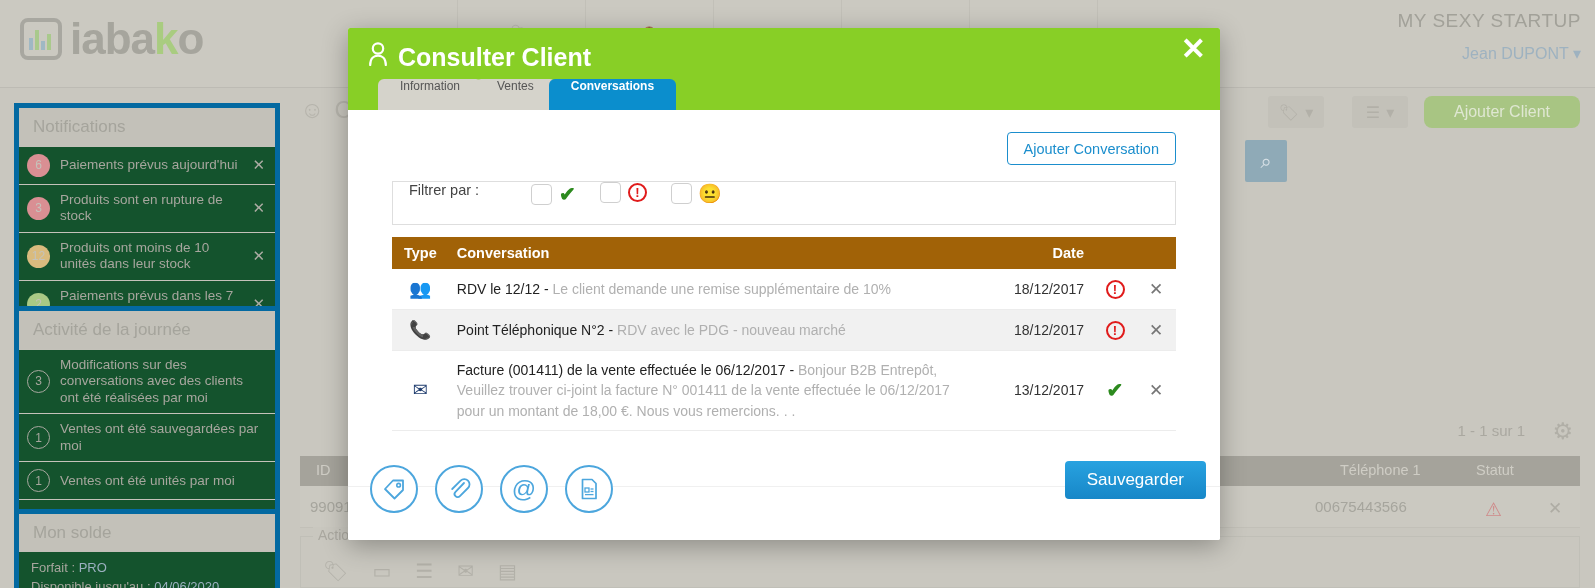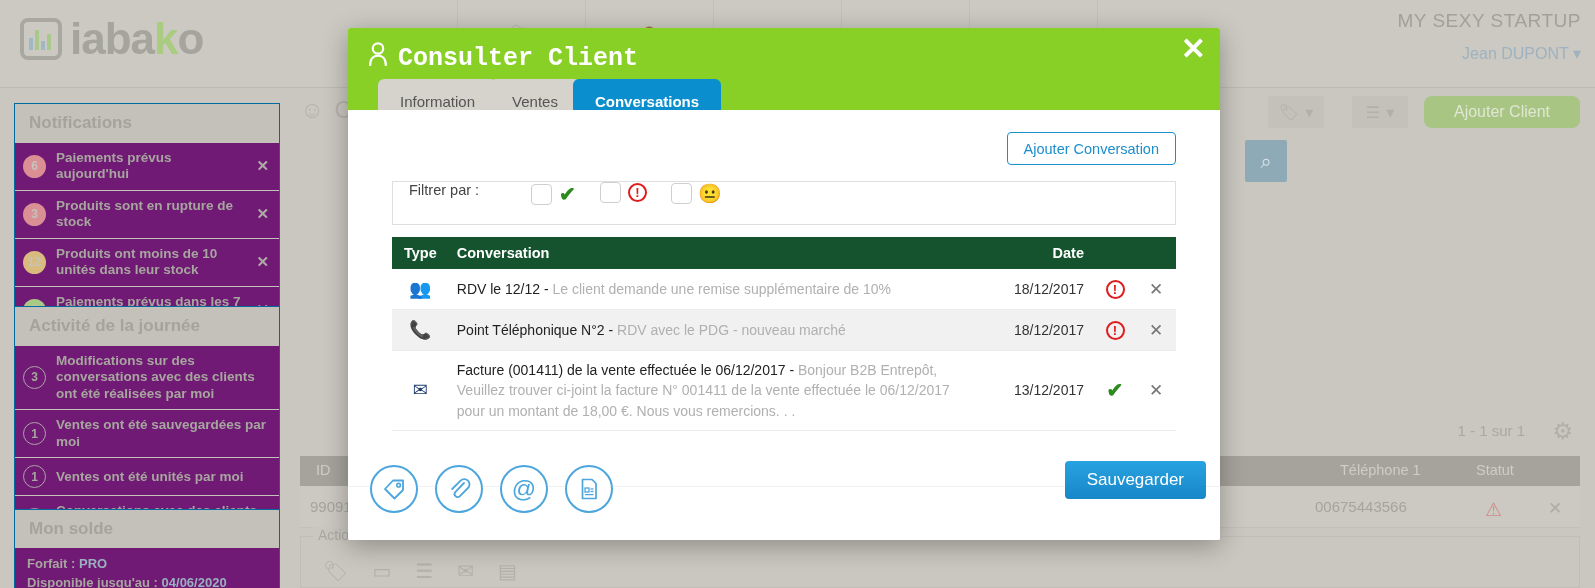--- a/index.html
+++ b/index.html
@@ -58,21 +58,21 @@
     color:#a2a199; font-size:19px; letter-spacing:.5px;
   }
   #bg .user {
     position:absolute; right:14px; top:44px; text-align:right;
     color:#9eb2c0; font-size:16px;
   }
 
   
   #bg .card {
     position:absolute; left:14px; width:266px;
-    border:1px solid #0369a1; background:#701a75;font-weight:bold;
+    border:5px solid #0369a1; background:#14532d;
   }
   #bg .card .card-h {
     background:#c3c1b9; padding:9px 14px; font-size:17px; color:#a5a49c;
   }
   #bg .card .row {
     display:flex; align-items:center; gap:10px;
     padding:7px 10px 7px 8px; border-top:1px solid #c4c2ba;
     font-size:13.5px; color:#a7a69e; line-height:1.22;
   }
   #bg .card .row .badge {
@@ -150,35 +150,35 @@
     border-radius:2px;
     overflow:hidden;
     z-index:10;
   }
   #modal .m-head {
     height:82px; background:#88cf26; position:relative;
   }
   #modal .m-title {
     position:absolute; left:20px; top:14px;
     color:#ffffff; font-size:25px; font-weight:bold;
-    display:flex; align-items:center; gap:10px;font-family:Liberation Mono, monospace;
+    display:flex; align-items:center; gap:10px;
   }
   #modal .m-title .person { display:block; }
   #modal .m-close {
     position:absolute; right:14px; top:6px;
     color:#ffffff; font-size:30px; font-weight:bold; line-height:1;
     cursor:pointer;
   }
   #modal .tabs {
     position:absolute; left:30px; bottom:0; display:flex; align-items:flex-end;
   }
   #modal .tab {
     height:31px; padding:0 22px;
-    display:flex; align-items:flex-end; justify-content:center;
-    font-size:15px; color:#555; background:#d5d3cb;
+    display:flex; align-items:flex-start; justify-content:center;
+    font-size:12px; color:#555; background:#d5d3cb;
     border-radius:6px 6px 0 0; margin-right:-7px;
     cursor:pointer;
   }
   #modal .tab.active {
     background:#0b8ecd; color:#ffffff; font-weight:bold; z-index:3; margin-right:0;
   }
   #modal .tab.t2 { z-index:2; }
   #modal .tab.t1 { z-index:1; }
 
   #modal .m-body {
@@ -205,21 +205,21 @@
   .ico-check { color:#2c8a1e; font-size:20px; font-weight:bold; }
   .ico-alert {
     width:19px; height:19px; border:2px solid #e01b1b; border-radius:50%;
     display:inline-flex; align-items:center; justify-content:center;
     color:#e01b1b; font-size:13px; font-weight:bold; line-height:1;
   }
   .ico-neutral { font-size:19px; color:#555; }
 
   table.conv { width:100%; border-collapse:collapse; margin-top:12px; }
   table.conv thead th {
-    background:#14532d; color:#fff; font-size:14.5px; font-weight:bold;
+    background:#a16207; color:#fff; font-size:14.5px; font-weight:bold;
     text-align:left; padding:8px 10px; height:30px;
   }
   table.conv thead th.c-type { width:52px; padding-left:12px; }
   table.conv thead th.c-date { width:120px; text-align:right; }
   table.conv thead th.c-st   { width:42px; }
   table.conv thead th.c-x    { width:40px; }
   table.conv tbody td {
     padding:9px 10px; font-size:14px; color:#333;
     border-bottom:1px solid #ececec; vertical-align:middle;
   }

